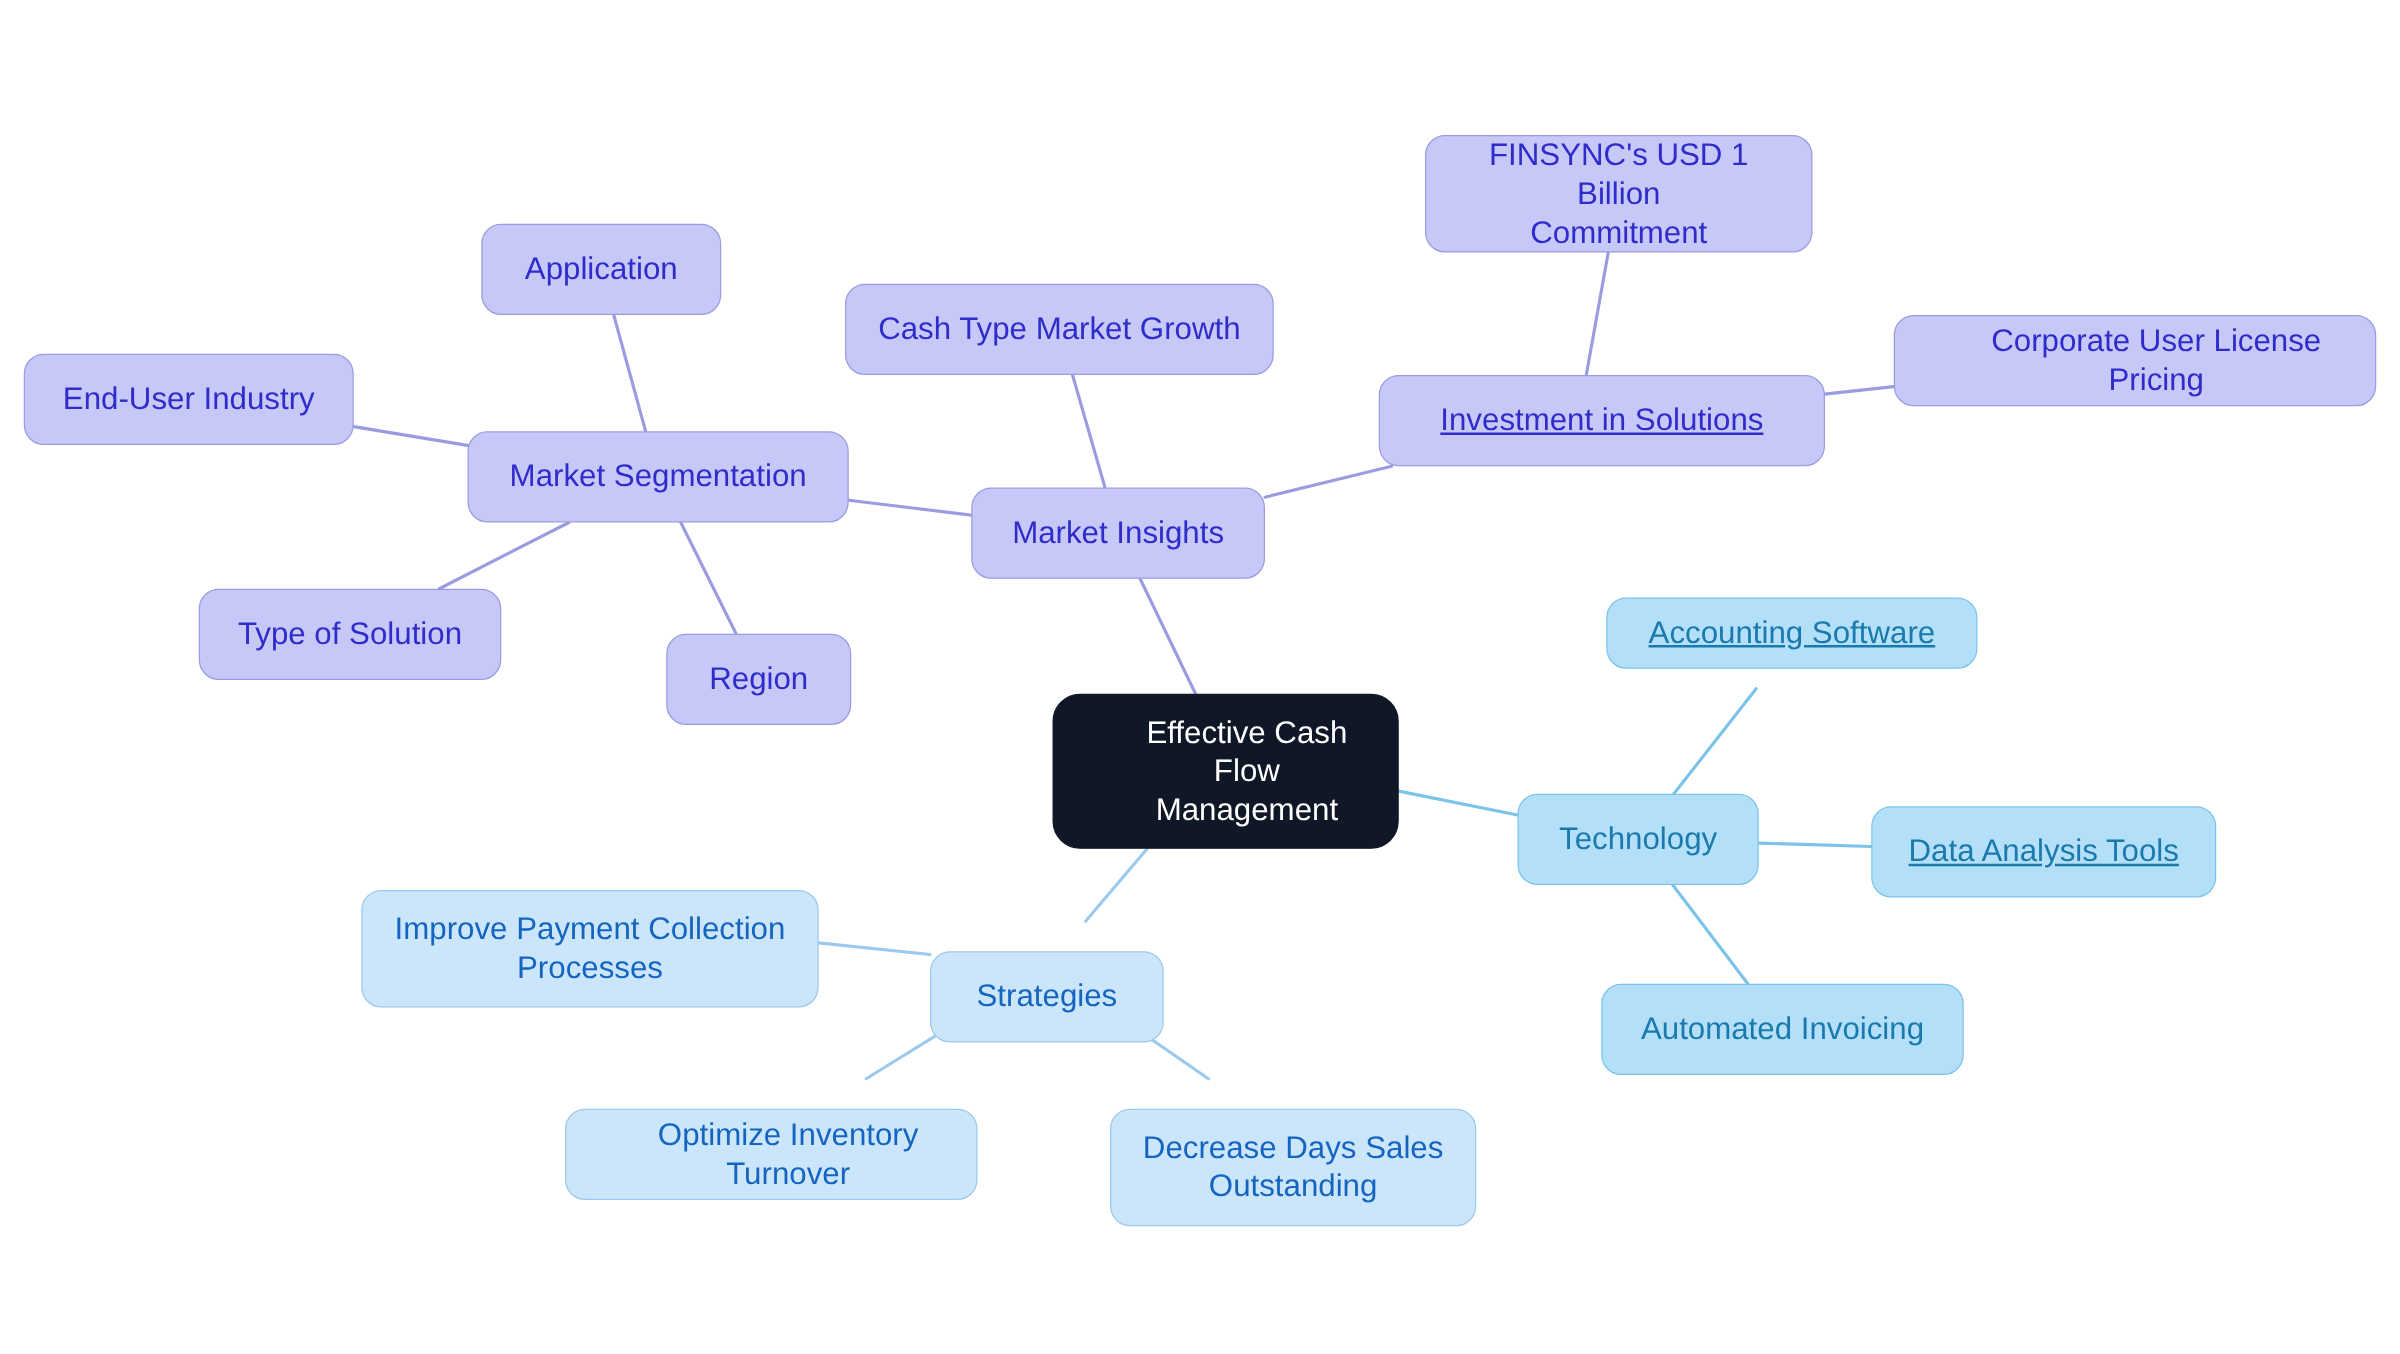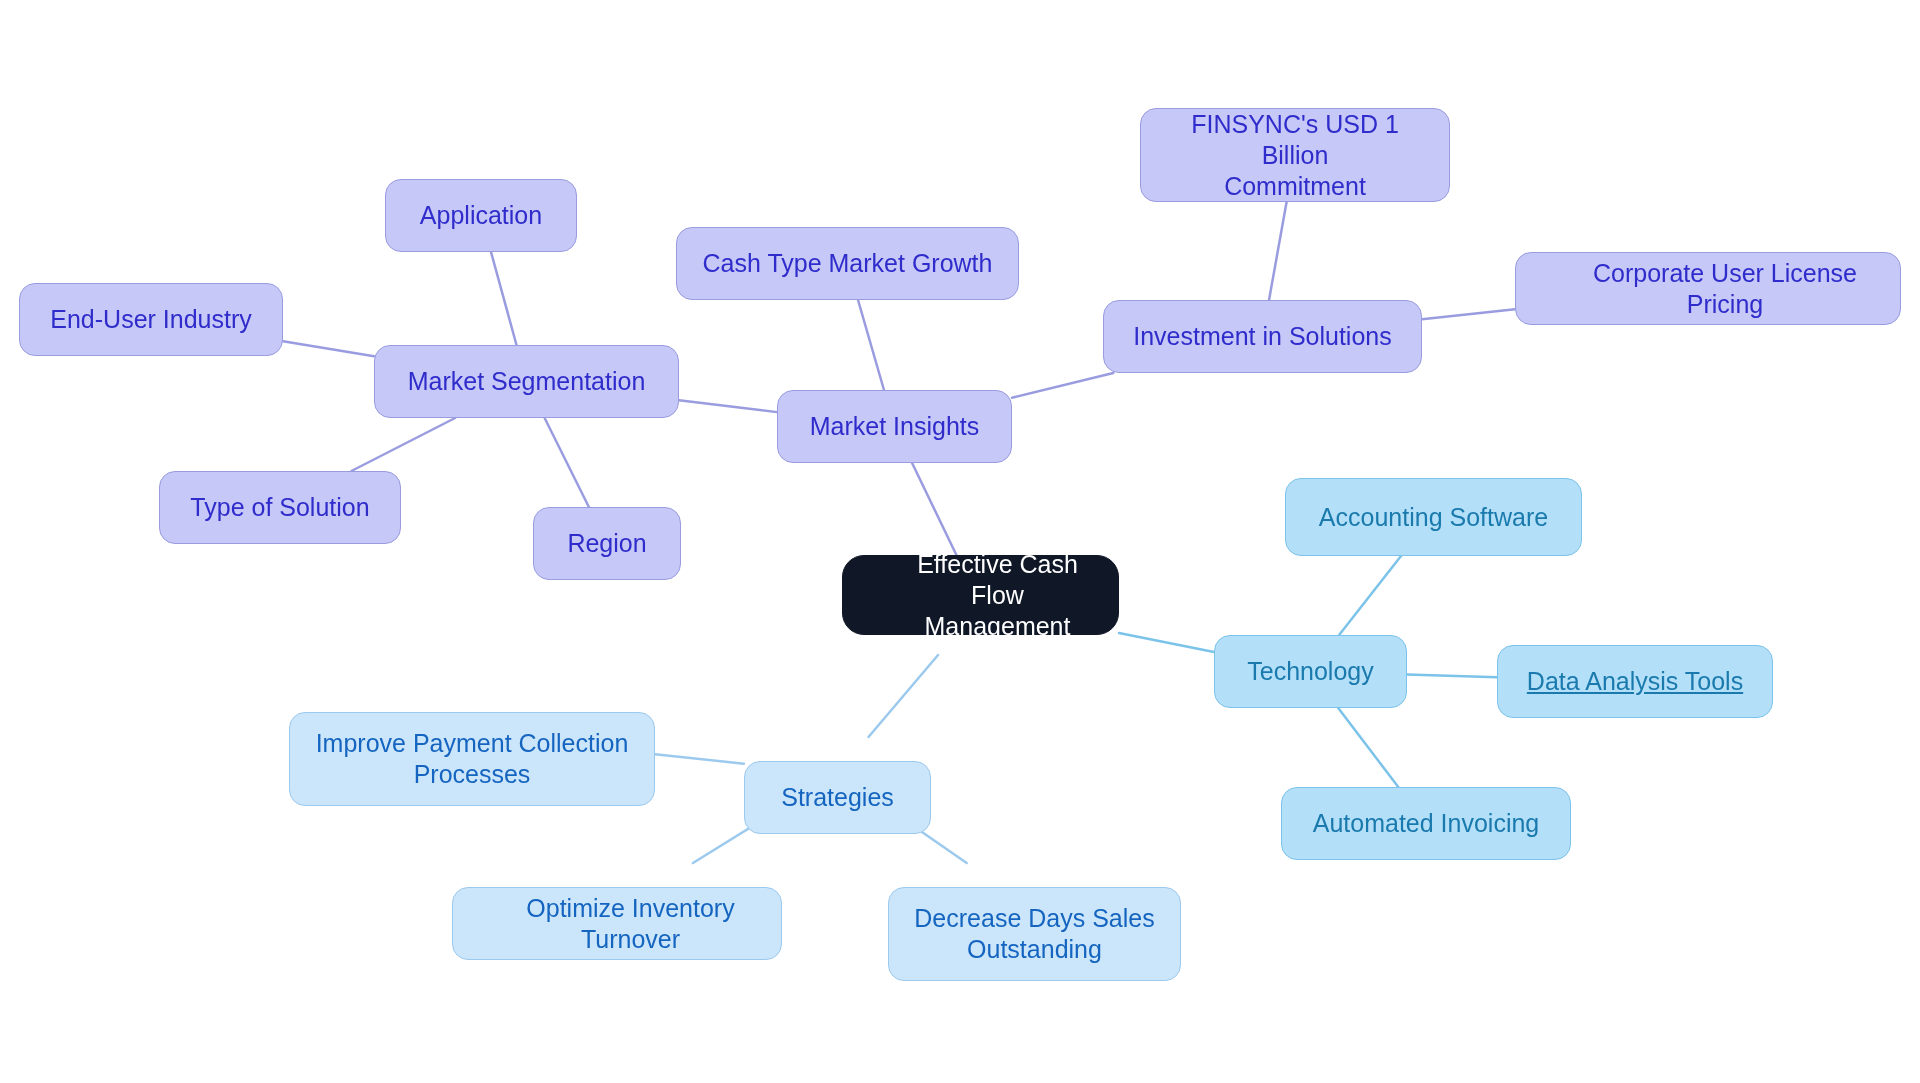--- a/index.html
+++ b/index.html
@@ -87,35 +87,35 @@
       <line x1="1119" y1="632.9098484848485" x2="1214" y2="652.0537878787878" stroke="#7cc3ea" stroke-width="2.5" stroke-linecap="round"></line>
       <line x1="1339.095541401274" y1="635" x2="1404.904458598726" y2="551" stroke="#7cc3ea" stroke-width="2.5" stroke-linecap="round"></line>
       <line x1="1407" y1="674.4738058551618" x2="1497" y2="677.2473035439137" stroke="#7cc3ea" stroke-width="2.5" stroke-linecap="round"></line>
       <line x1="1338.235197368421" y1="708" x2="1398.264802631579" y2="787" stroke="#7cc3ea" stroke-width="2.5" stroke-linecap="round"></line>
       <line x1="938.066765578635" y1="655" x2="868.4762611275964" y2="737" stroke="#9cc9ee" stroke-width="2.5" stroke-linecap="round"></line>
       <line x1="744" y1="763.6511627906976" x2="655" y2="754.2763337893297" stroke="#9cc9ee" stroke-width="2.5" stroke-linecap="round"></line>
       <line x1="778.5496031746031" y1="810" x2="692.9503968253969" y2="863" stroke="#9cc9ee" stroke-width="2.5" stroke-linecap="round"></line>
       <line x1="890.1776556776557" y1="810" x2="966.6684981684982" y2="863" stroke="#9cc9ee" stroke-width="2.5" stroke-linecap="round"></line>
     </svg>
   <div id="node-layer">
-      <div class="node node-root" style="left: 842px; top: 555px; width: 277px; height: 80px; padding-left: 48px;">Effective Cash Flow
+      <div class="node node-root" style="left: 842px; top: 555px; width: 277px; height: 124px; padding-left: 48px;">Effective Cash Flow
 Management</div>
       <div class="node node-purple" style="left: 777px; top: 390px; width: 235px; height: 73px;">Market Insights</div>
       <div class="node node-purple" style="left: 676px; top: 227px; width: 343px; height: 73px;">Cash Type Market Growth</div>
-      <div class="node node-purple" style="left: 1103px; top: 300px; width: 319px; height: 73px;">Investment in Solutions</div>
+      <div class="node node-purple" style="left: 1103px; top: 300px; width: 357px; height: 73px; text-decoration: underline;">Investment in Solutions</div>
       <div class="node node-purple" style="left: 1140px; top: 108px; width: 310px; height: 94px;">FINSYNC's USD 1 Billion
 Commitment</div>
       <div class="node node-purple" style="left: 1515px; top: 252px; width: 386px; height: 73px; padding-left: 48px;">Corporate User License Pricing</div>
       <div class="node node-purple" style="left: 374px; top: 345px; width: 305px; height: 73px;">Market Segmentation</div>
       <div class="node node-purple" style="left: 385px; top: 179px; width: 192px; height: 73px;">Application</div>
       <div class="node node-purple" style="left: 19px; top: 283px; width: 264px; height: 73px;">End-User Industry</div>
       <div class="node node-purple" style="left: 159px; top: 471px; width: 242px; height: 73px;">Type of Solution</div>
       <div class="node node-purple" style="left: 533px; top: 507px; width: 148px; height: 73px;">Region</div>
       <div class="node node-cyan" style="left: 1214px; top: 635px; width: 193px; height: 73px;">Technology</div>
-      <div class="node node-cyan" style="left: 1285px; top: 478px; width: 297px; height: 78px;">Accounting Software</div>
+      <div class="node node-cyan" style="left: 1285px; top: 478px; width: 297px; height: 57px; text-decoration: underline;">Accounting Software</div>
       <div class="node node-cyan" style="left: 1497px; top: 645px; width: 276px; height: 73px; text-decoration: underline;">Data Analysis Tools</div>
       <div class="node node-cyan" style="left: 1281px; top: 787px; width: 290px; height: 73px;">Automated Invoicing</div>
       <div class="node node-blue" style="left: 744px; top: 737px; width: 187px; height: 73px;">Strategies</div>
       <div class="node node-blue" style="left: 289px; top: 688px; width: 366px; height: 94px;">Improve Payment Collection
 Processes</div>
       <div class="node node-blue" style="left: 452px; top: 863px; width: 330px; height: 73px; padding-left: 41px;">Optimize Inventory Turnover</div>
       <div class="node node-blue" style="left: 888px; top: 863px; width: 293px; height: 94px;">Decrease Days Sales
 Outstanding</div>
     </div>
 </div>

